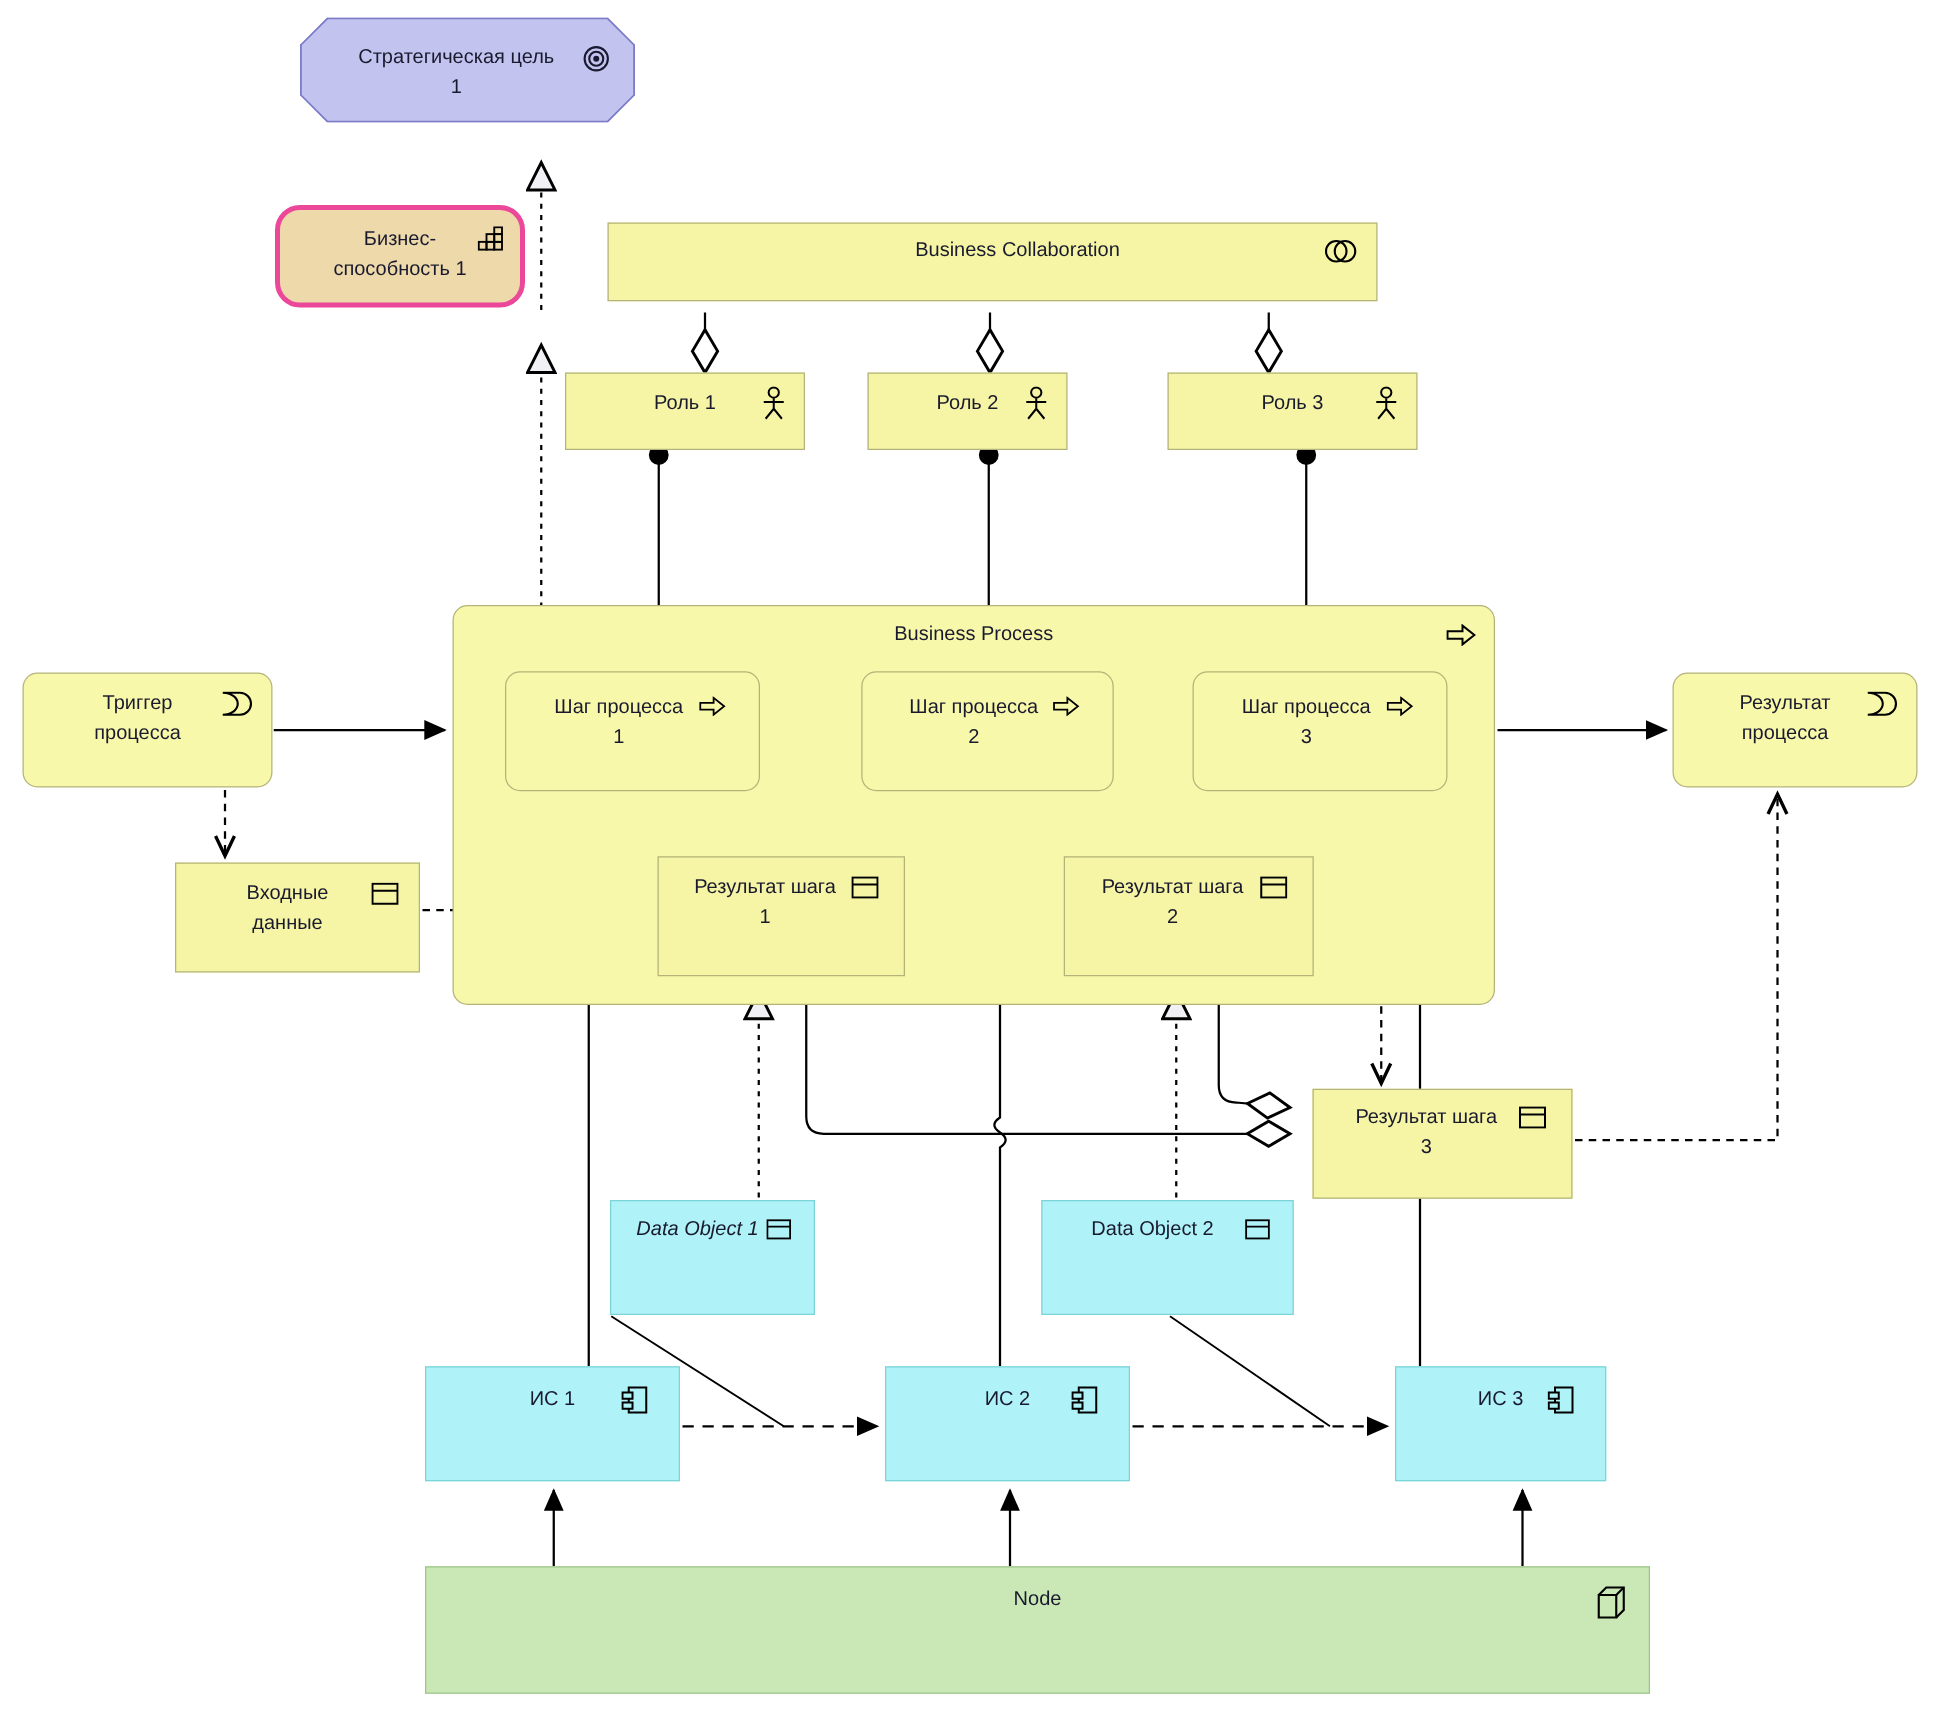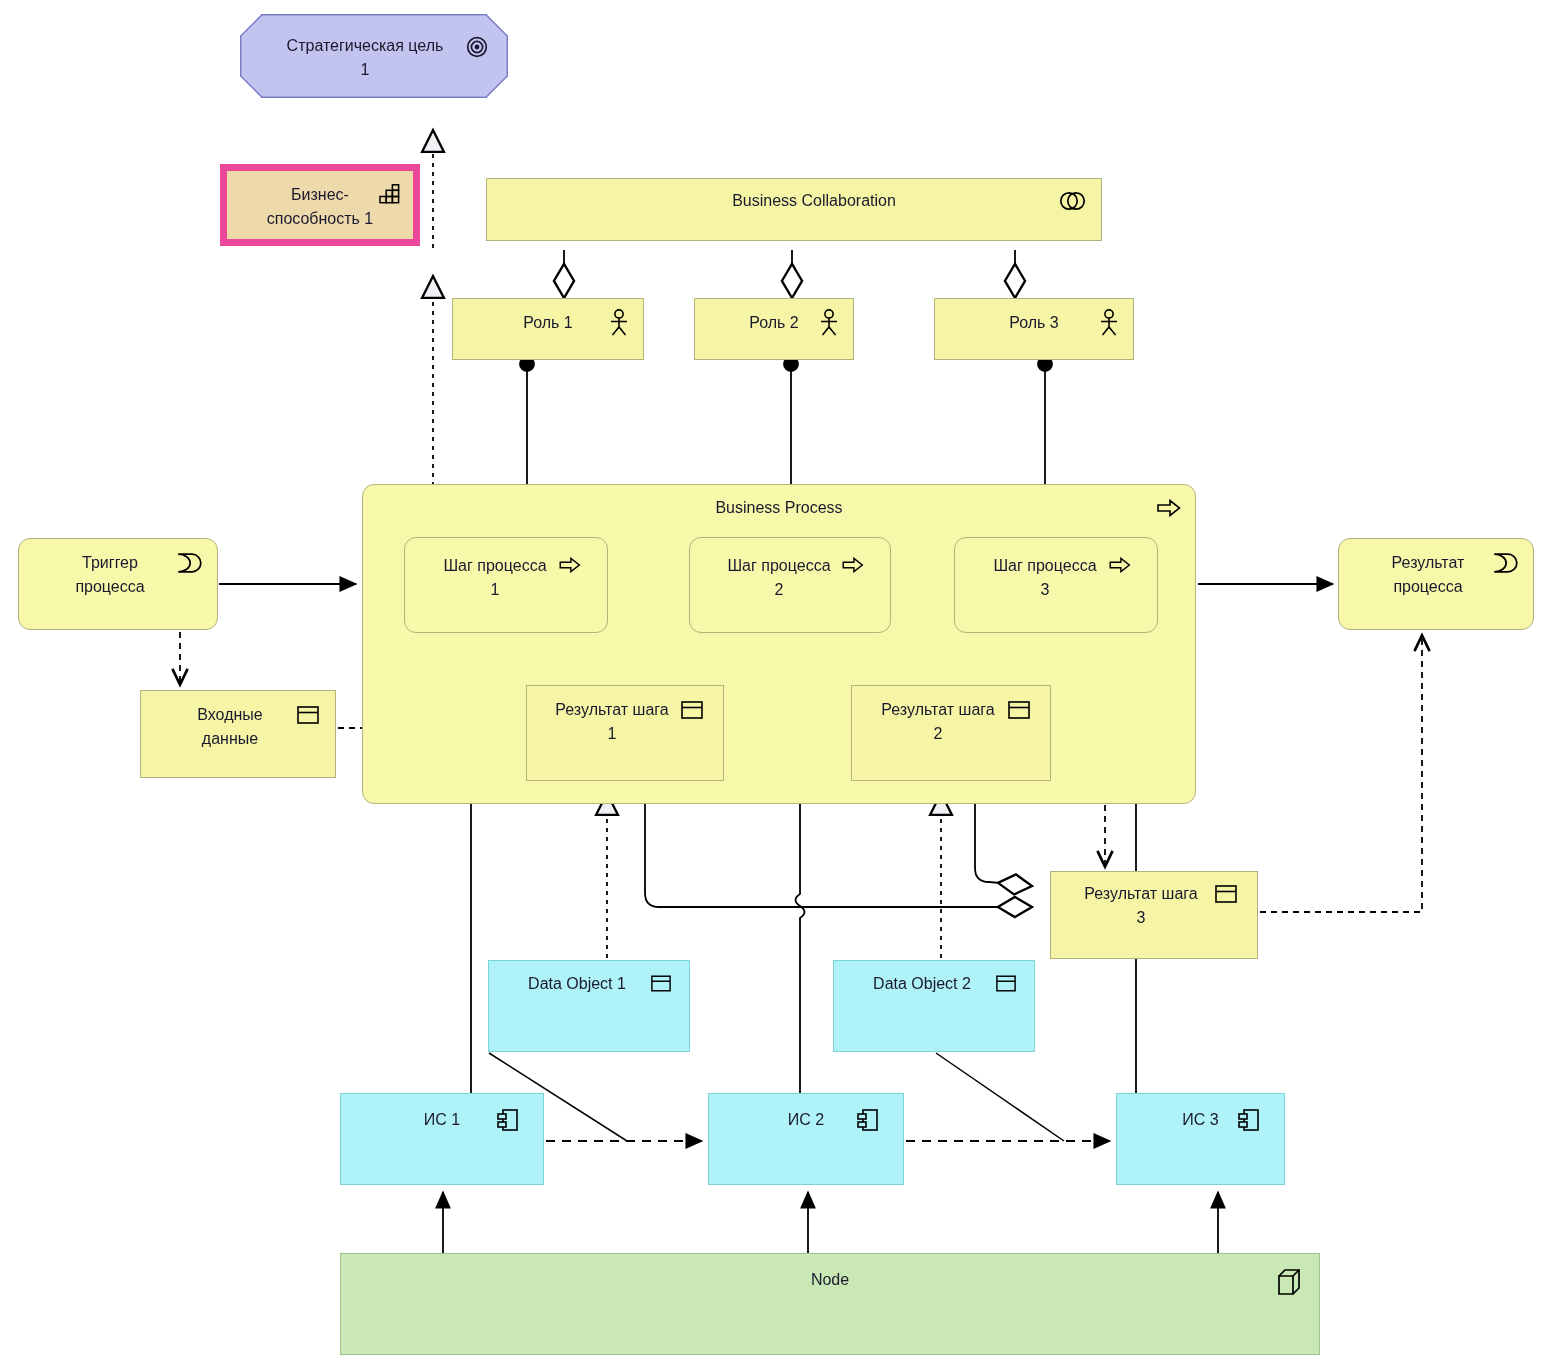--- a/index.html
+++ b/index.html
@@ -8,21 +8,21 @@
   svg.layer{position:absolute;left:0;top:0;width:1560px;height:1368px;overflow:visible;}
   #edges{z-index:1;}
   .node{position:absolute;box-sizing:border-box;}
   .lbl{position:absolute;left:0;right:0;text-align:center;color:#1a1a2e;line-height:1.28;}
   .ico{position:absolute;}
 
   .shp-rect{border:1px solid #b3b37a;background:#f5f5a5;}
   .shp-round{border:1px solid #b3b37a;background:#f8f8ab;border-radius:12px;}
   .shp-cyan{border:1px solid #7bd4d8;background:#aff2f8;}
   .shp-green{border:1px solid #9ec48a;background:#c9e8b5;}
-  .shp-cap{border:7px solid #ec4899;background:#eed9ab;border-radius:0;}
+  .shp-cap{border:4px solid #ec4899;background:#eed9ab;border-radius:20px;}
   .shp-goal{background:#c3c3f0;border:1px solid #8a8ad0;
     clip-path:polygon(22px 0,calc(100% - 22px) 0,100% 22px,100% calc(100% - 22px),calc(100% - 22px) 100%,22px 100%,0 calc(100% - 22px),0 22px);}
   .shp-goal-brd{position:absolute;inset:0;}
 </style>
 </head>
 <body>
 
 <div id="canvas">
 
   <svg class="layer" id="edges">
@@ -262,21 +262,21 @@
   <div class="node shp-round" style="left:1338px;top:538px;width:196px;height:92px;z-index:3;">
     <div class="lbl" style="top:14px;font-size:16px;padding-right:16px;">Результат</div>
     <div class="lbl" style="top:38px;font-size:16px;padding-right:16px;">процесса</div>
     <span class="ico" style="right:14px;top:14px;">
       <svg width="26" height="20" viewBox="0 0 26 20">
           <path d="M1.2,1.2 L15,1.2 A8.8,8.8 0 0 1 15,18.8 L1.2,18.8 A12,8.8 0 0 0 1.2,1.2 Z" fill="none" stroke="#000" stroke-width="1.7"></path>
         </svg>
     </span>
   </div>
 
-  <div class="node shp-cyan" style="left:488px;top:960px;width:202px;height:92px;z-index:3;">
+  <div class="node shp-cyan" style="left:488px;top:960px;width:164px;height:92px;z-index:3;font-style:italic;">
     <div class="lbl" style="top:13px;font-size:16px;padding-right:24px;">Data Object 1</div>
     <span class="ico" style="right:18px;top:14px;">
       <svg width="20" height="17" viewBox="0 0 22 18">
           <rect x="1" y="1" width="20" height="16" fill="none" stroke="#000" stroke-width="1.6"></rect>
           <line x1="1" y1="6.5" x2="21" y2="6.5" stroke="#000" stroke-width="1.6"></line>
         </svg>
     </span>
   </div>
   <div class="node shp-cyan" style="left:833px;top:960px;width:202px;height:92px;z-index:3;">
     <div class="lbl" style="top:13px;font-size:16px;padding-right:24px;">Data Object 2</div>

